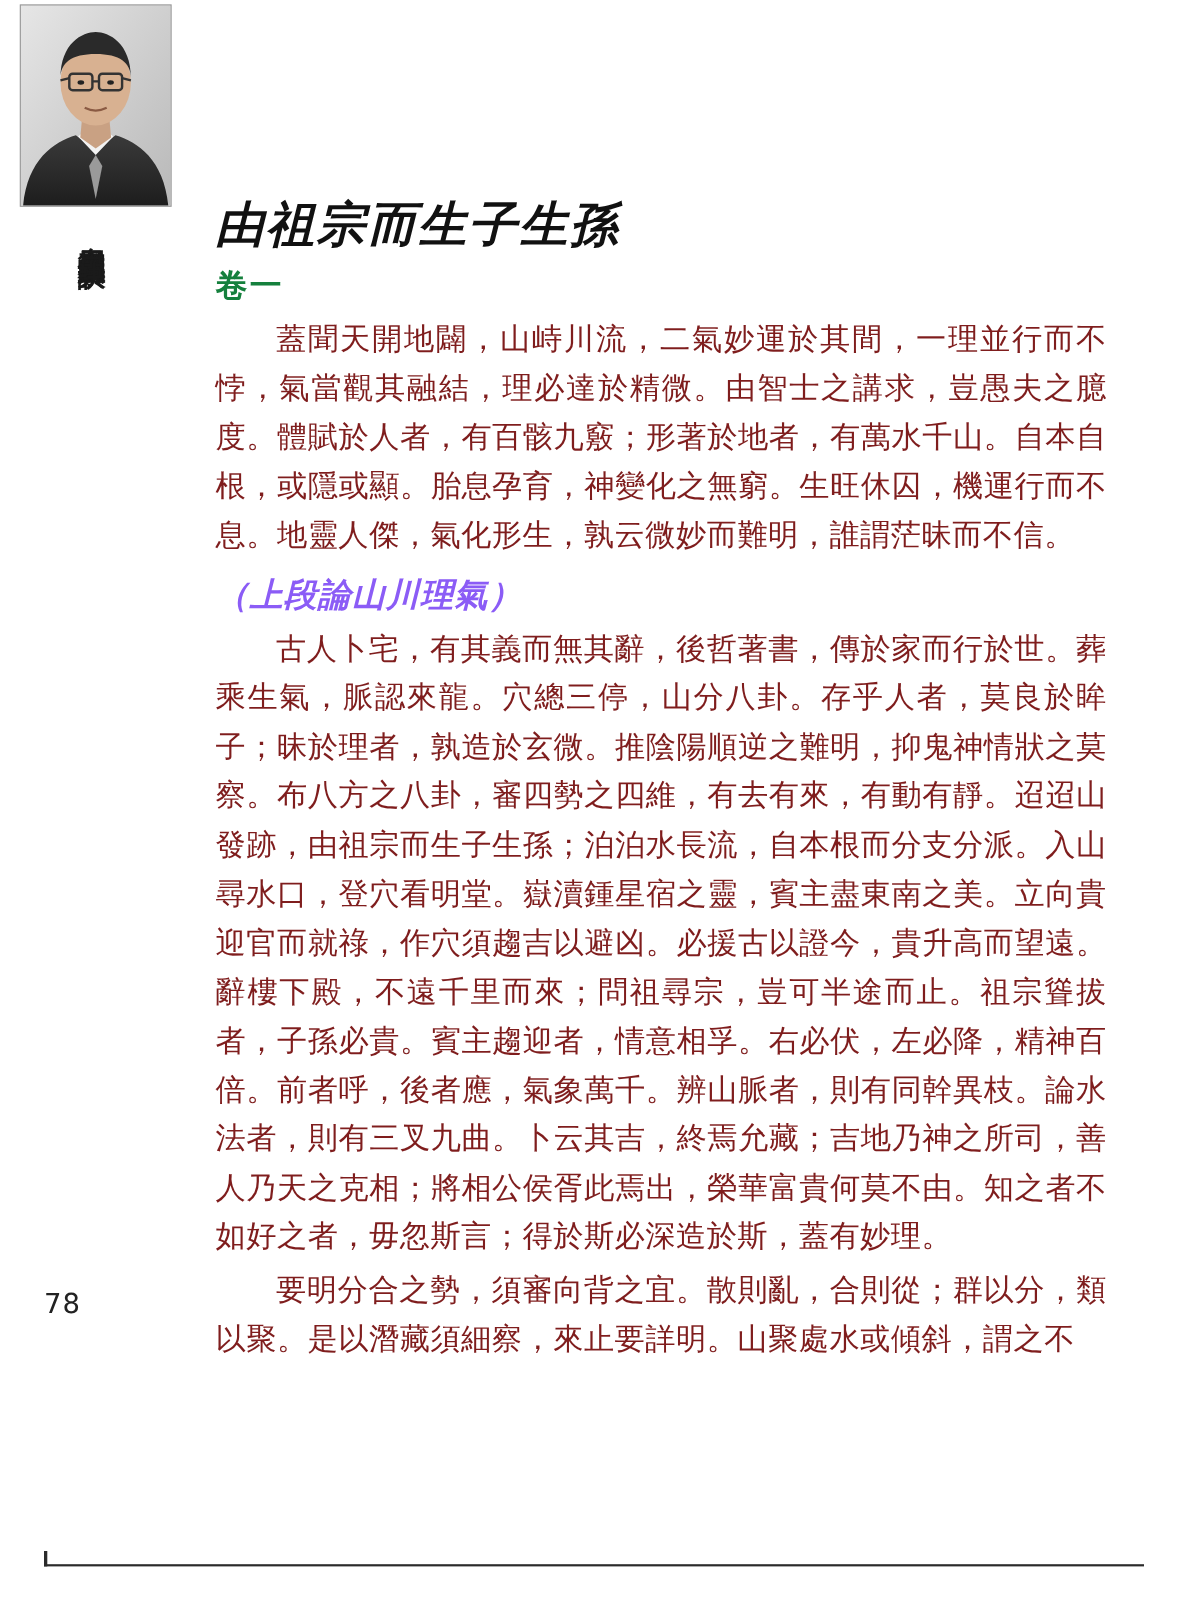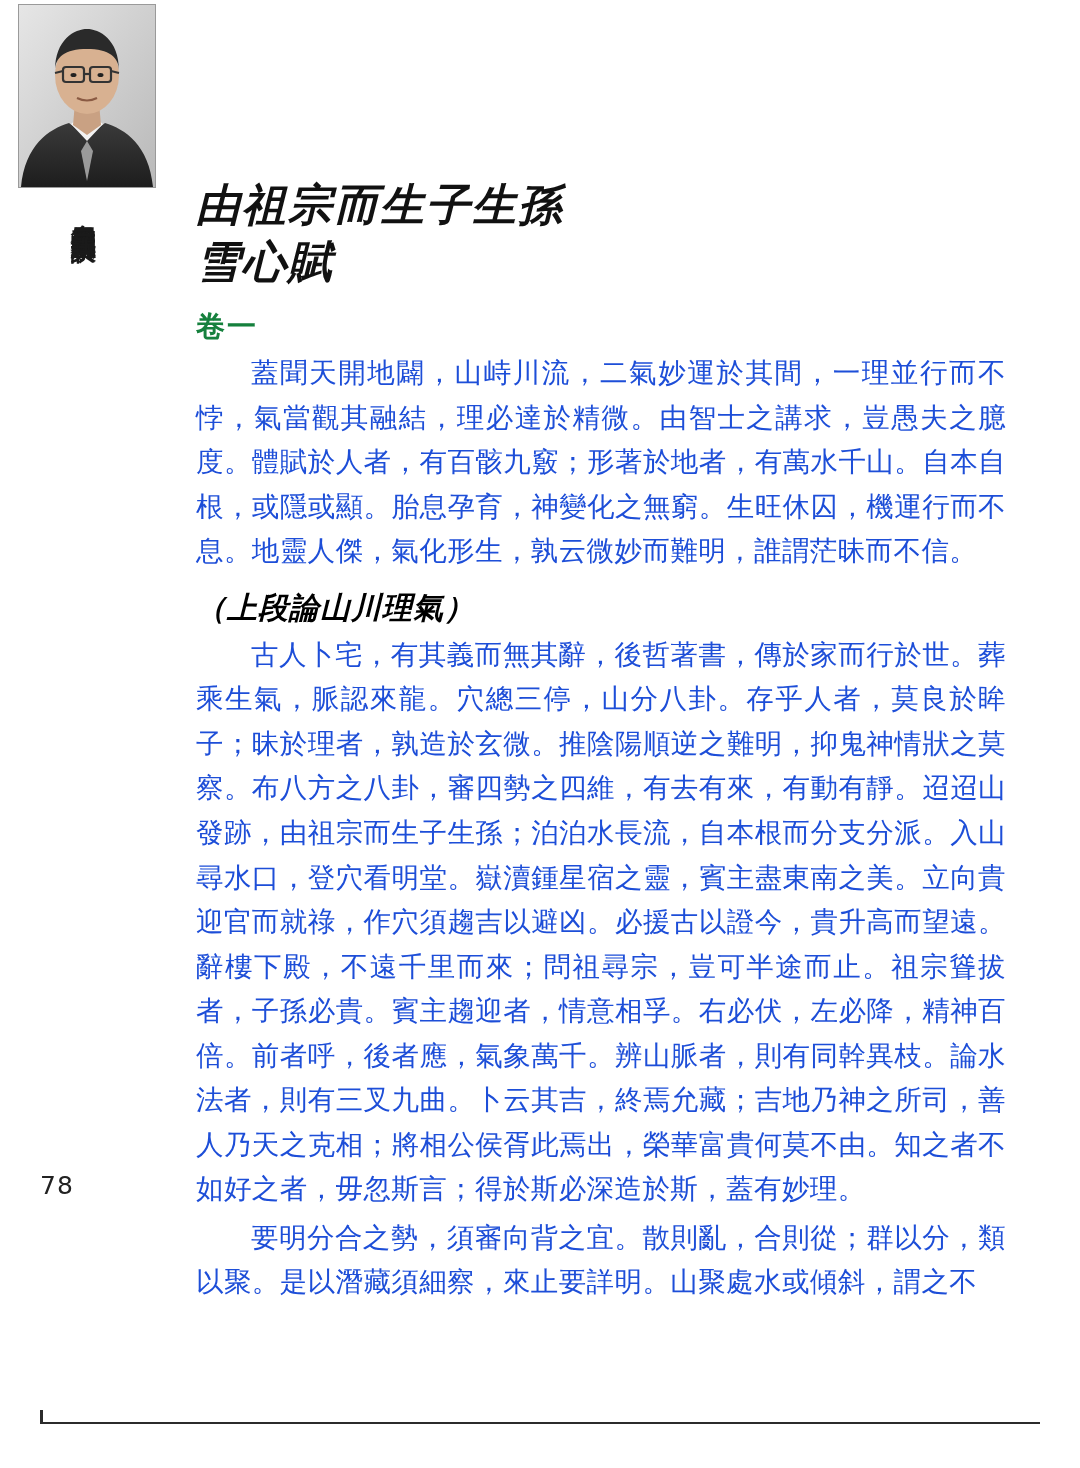--- a/index.html
+++ b/index.html
@@ -120,39 +120,39 @@
   .volume-label {
     font-family: "DejaVu Serif", "Liberation Serif", serif;
     font-weight: 700;
     font-size: 29px;
     letter-spacing: 2px;
     margin: 6px 0 6px 0;
     color: #15803d;
   }
 
   p.body-text {
-    font-family: Liberation Mono, monospace;
+    font-family: Liberation Serif, serif;
     font-size: 27.5px;
     line-height: 1.62;
     letter-spacing: 0.4px;
     text-align: justify;
     text-justify: inter-character;
     margin: 0 0 4px 0;
     text-indent: 2em;
-    color: #1d4ed8;
+    color: #7f1d1d;
   }
 
   .section-head {
     font-family: "DejaVu Serif", "Liberation Serif", serif;
     font-style: italic;
     font-weight: 700;
     font-size: 30px;
     letter-spacing: 1px;
     margin: 12px 0 6px 0;
-    color: #000000;
+    color: #8b5cf6;
   }
 </style>
 </head>
 <body>
 
 <div class="left-col">
 
   <div class="portrait">
     <svg width="136" height="182" viewBox="0 0 136 182" xmlns="http://www.w3.org/2000/svg">
       <defs>
@@ -200,21 +200,20 @@
     <span class="page-number">78</span>
   </div>
 </div>
 
 <div class="footer-rule"></div>
 <div class="footer-rule-tick"></div>
 
 <div class="main-col">
 
   <h1 class="doc-title">由祖宗而生子生孫</h1>
-  <h2 class="doc-subtitle">雪心賦</h2>
 
   <div class="volume-label">卷一</div>
 
   <p class="body-text">蓋聞天開地闢，山峙川流，二氣妙運於其間，一理並行而不悖，氣當觀其融結，理必達於精微。由智士之講求，豈愚夫之臆度。體賦於人者，有百骸九竅；形著於地者，有萬水千山。自本自根，或隱或顯。胎息孕育，神變化之無窮。生旺休囚，機運行而不息。地靈人傑，氣化形生，孰云微妙而難明，誰謂茫昧而不信。</p>
 
   <div class="section-head">（上段論山川理氣）</div>
 
   <p class="body-text">古人卜宅，有其義而無其辭，後哲著書，傳於家而行於世。葬乘生氣，脈認來龍。穴總三停，山分八卦。存乎人者，莫良於眸子；昧於理者，孰造於玄微。推陰陽順逆之難明，抑鬼神情狀之莫察。布八方之八卦，審四勢之四維，有去有來，有動有靜。迢迢山發跡，由祖宗而生子生孫；泊泊水長流，自本根而分支分派。入山尋水口，登穴看明堂。嶽瀆鍾星宿之靈，賓主盡東南之美。立向貴迎官而就祿，作穴須趨吉以避凶。必援古以證今，貴升高而望遠。辭樓下殿，不遠千里而來；問祖尋宗，豈可半途而止。祖宗聳拔者，子孫必貴。賓主趨迎者，情意相孚。右必伏，左必降，精神百倍。前者呼，後者應，氣象萬千。辨山脈者，則有同幹異枝。論水法者，則有三叉九曲。卜云其吉，終焉允藏；吉地乃神之所司，善人乃天之克相；將相公侯胥此焉出，榮華富貴何莫不由。知之者不如好之者，毋忽斯言；得於斯必深造於斯，蓋有妙理。</p>
 
 

